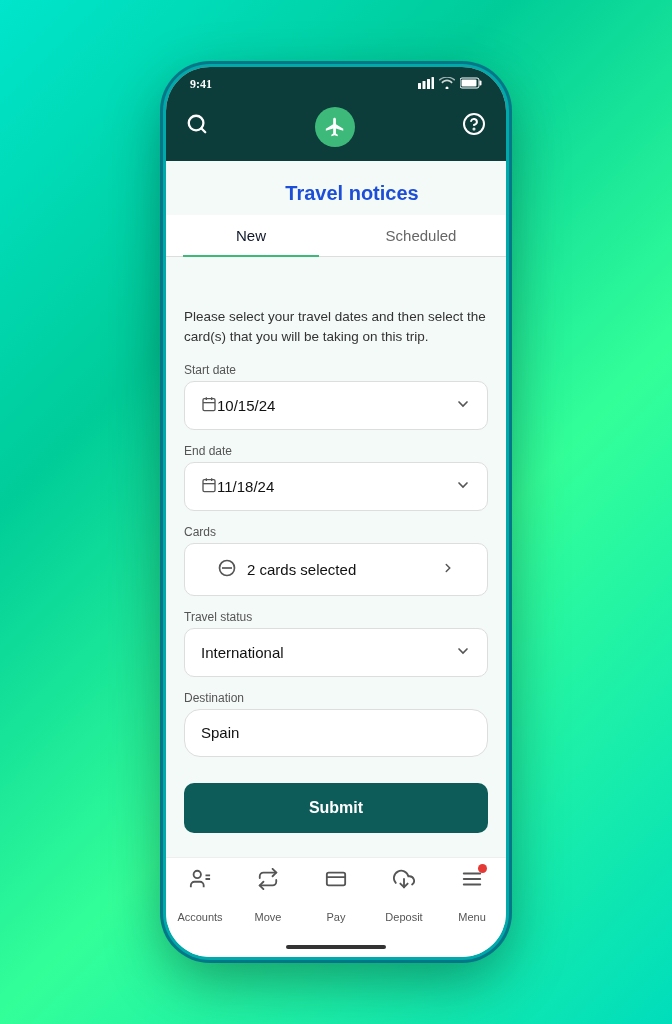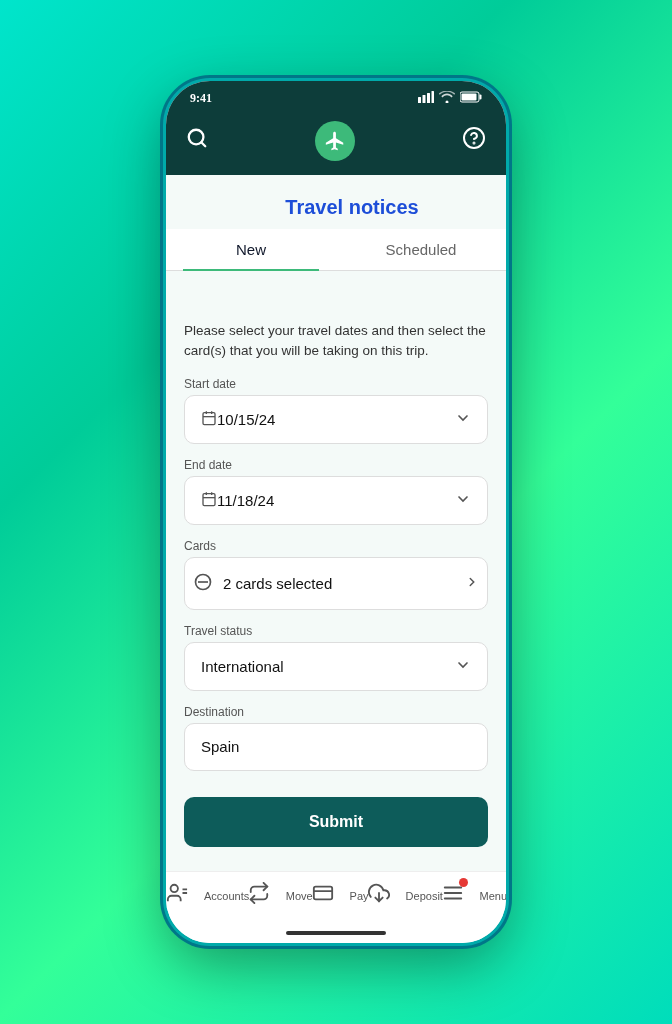--- a/index.html
+++ b/index.html
@@ -142,41 +142,41 @@
       font-size: 15px;
     }
     .chevron-icon {
       color: #555;
       font-size: 14px;
     }
     .cards-box {
       background: white;
       border: 1px solid #ddd;
       border-radius: 10px;
-      padding: 14px 8px;
+      padding: 14px 32px;
       display: flex;
       align-items: center;
       justify-content: space-between;
       cursor: pointer;
     }
     .cards-left {
       display: flex;
       align-items: center;
       gap: 10px;
       font-size: 15px;
       color: #111;
     }
     .arrow-right {
       color: #555;
       font-size: 14px;
     }
     .destination-box {
       background: white;
       border: 1px solid #ddd;
-      border-radius: 10px;
+      border-radius: 16px;
       padding: 14px 16px;
     }
     .destination-input {
       border: none;
       outline: none;
       font-size: 15px;
       color: #111;
       width: 100%;
       background: transparent;
     }
@@ -195,20 +195,21 @@
     }
     .bottom-nav {
       background: white;
       border-top: 1px solid #eee;
       display: flex;
       justify-content: space-around;
       padding: 10px 0 18px;
     }
     .nav-item {
       display: flex;
+      flex-direction: column;
       align-items: center;
       gap: 16px;
       cursor: pointer;
       min-width: 52px;
     }
     .nav-icon {
       font-size: 20px;
       color: #555;
       position: relative;
     }

